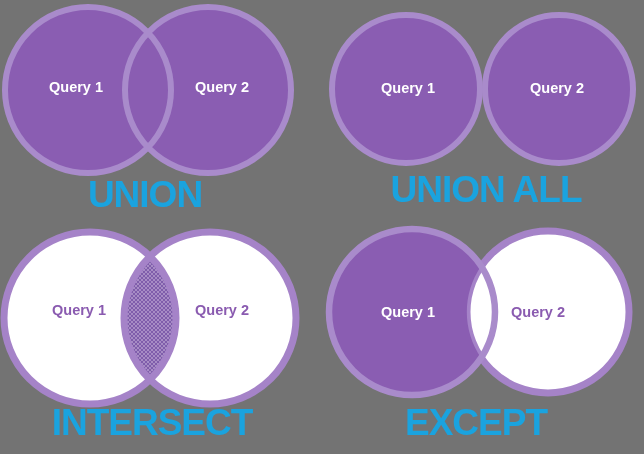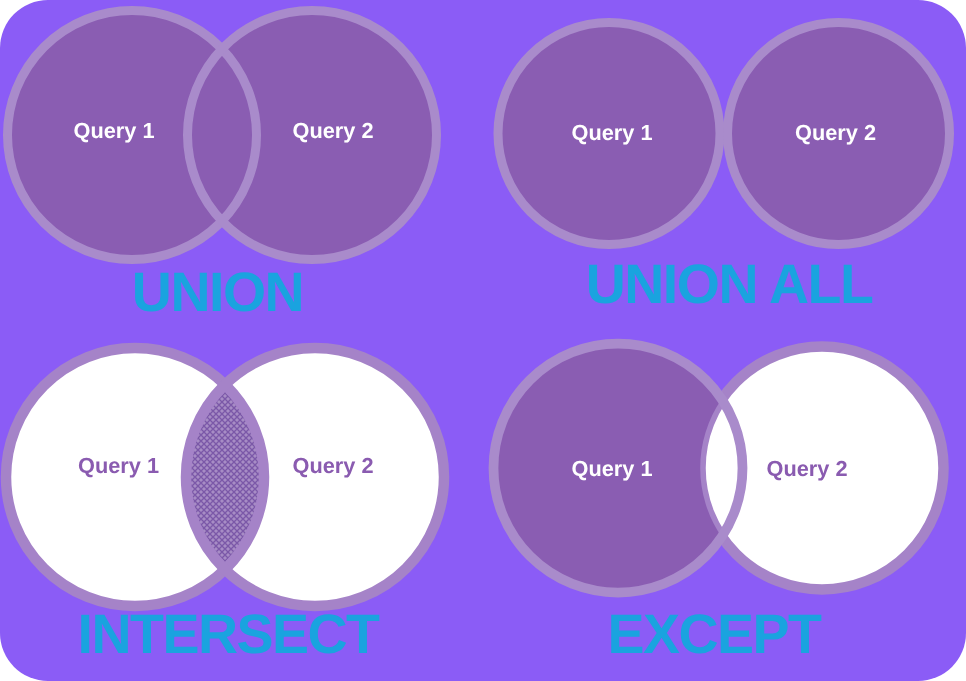--- a/index.html
+++ b/index.html
@@ -1,20 +1,19 @@
 <!DOCTYPE html>
 <html><head>
 <meta charset="utf-8">
 <style>
   html, body { margin: 0; padding: 0; background: #ffffff; }
   .stage {
     width: 644px; height: 454px; position: relative; overflow: hidden;
-    background: #8b5cf6;
+    background: #737373;
     font-family: "Liberation Sans", sans-serif;
-    border-radius: 32px;
   }
   svg { display: block; }
   .qlabel {
     font-family: "Liberation Sans", sans-serif;
     font-weight: 700;
     font-size: 14.5px;
     text-anchor: middle;
   }
   .optitle {
     font-family: "Liberation Sans", sans-serif;

